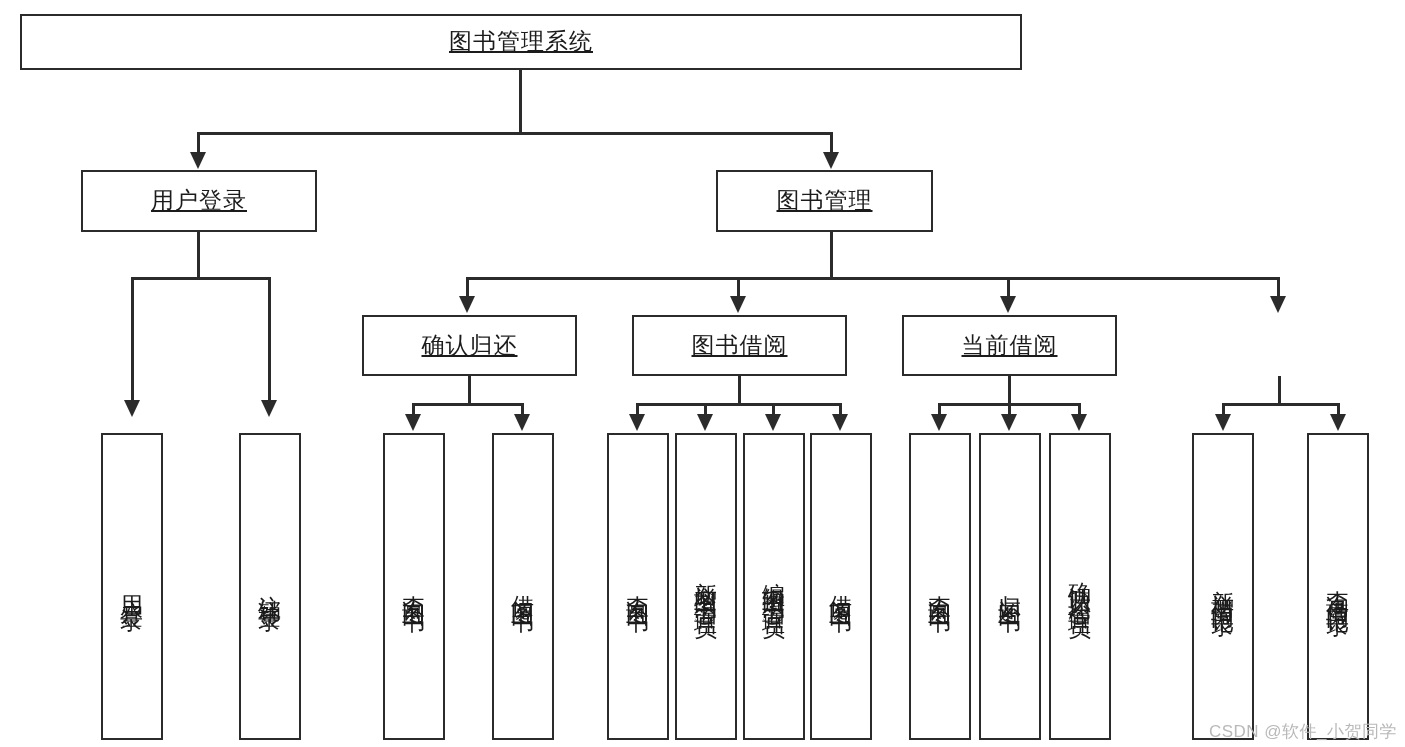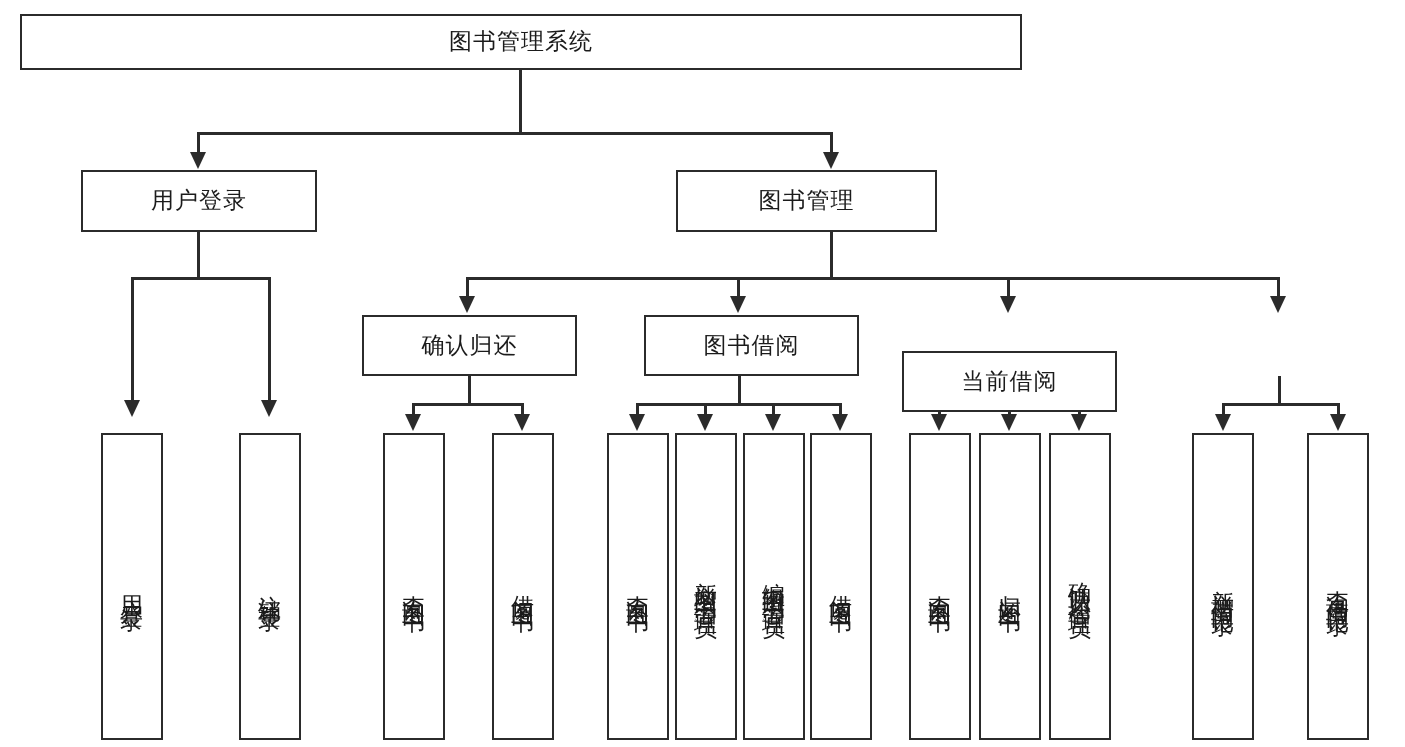--- a/index.html
+++ b/index.html
@@ -24,20 +24,21 @@
     display:flex;
     align-items:center;
     justify-content:center;
     color:#1b1b1b;
     z-index:3;
   }
   .node.h{              
     font-size:23px;
     letter-spacing:1px;
     line-height:1.2;
+    text-decoration:underline;
   }
   .node.root{ font-size:23px; }
   .node.v{              
     font-size:23px;
     align-items:center;
     justify-content:center;
     padding:6px 0;
   }
   .node.v .vtext{
     writing-mode:vertical-rl;
@@ -137,27 +138,27 @@
   <div class="ln h" style="left:1222px; top:403px; width:118px;"></div>
   <div class="ln v" style="left:1222px; top:403px; height:12px;"></div>
   <div class="ln v" style="left:1337px; top:403px; height:12px;"></div>
   <div class="arrow" style="left:1215px; top:414px;"></div>
   <div class="arrow" style="left:1330px; top:414px;"></div>
 
   <div class="node h root" style="left:20px; top:14px; width:1002px; height:56px;">图书管理系统</div>
 
   <div class="node h" style="left:81px; top:170px; width:236px; height:62px;">用户登录</div>
 
-  <div class="node h" style="left:676px; top:170px; width:261px; height:62px;">图书管理</div>
+  <div class="node h" style="left:716px; top:170px; width:217px; height:62px;">图书管理</div>
 
   <div class="node h" style="left:362px; top:315px; width:215px; height:61px;">确认归还</div>
 
-  <div class="node h" style="left:632px; top:315px; width:215px; height:61px;margin-left:12px;">图书借阅</div>
-
-  <div class="node h" style="left:902px; top:315px; width:215px; height:61px;margin-top:36px;">当前借阅</div>
+  <div class="node h" style="left:632px; top:315px; width:215px; height:61px;">图书借阅</div>
+
+  <div class="node h" style="left:902px; top:315px; width:215px; height:61px;">当前借阅</div>
 
 
   <div class="node v" style="left:101px; top:433px; width:62px; height:307px;">
     <span class="vtext">用户登录</span>
   </div>
   <div class="node v" style="left:239px; top:433px; width:62px; height:307px;">
     <span class="vtext">注销登录</span>
   </div>
 
   <div class="node v" style="left:383px; top:433px; width:62px; height:307px;">
@@ -190,14 +191,15 @@
     <span class="vtext">确认归还（管理员）</span>
   </div>
 
   <div class="node v" style="left:1192px; top:433px; width:62px; height:307px;">
     <span class="vtext">新增借阅记录</span>
   </div>
   <div class="node v" style="left:1307px; top:433px; width:62px; height:307px;">
     <span class="vtext">查询借阅记录</span>
   </div>
 
+  <div id="watermark">CSDN @软件_小贺同学</div>
 
 </div>
 
 </body></html>

